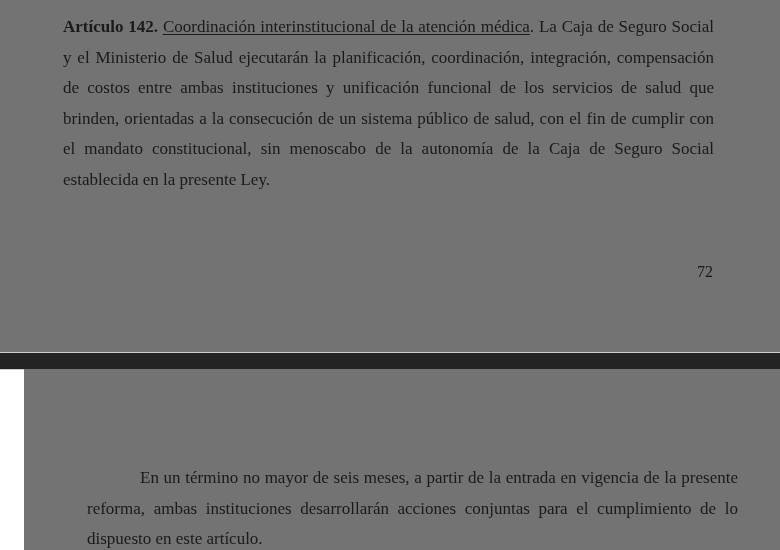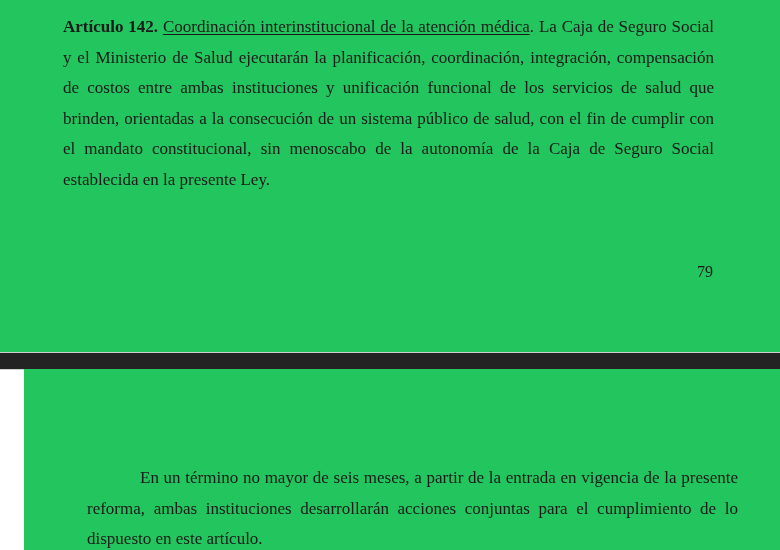--- a/index.html
+++ b/index.html
@@ -12,21 +12,21 @@
       height: 550px;
       position: relative;
       overflow: hidden;
       font-family: "Liberation Serif", "DejaVu Serif", serif;
       color: #1a1a1a;
     }
     .page {
       position: absolute;
       left: 0;
       width: 780px;
-      background: #22c55e;
+      background: #737373;
     }
     .page-top {
       top: 0;
       height: 353px;
     }
     .page-bottom {
       top: 369px;
       height: 181px;
       margin-left: 24px;
     }
@@ -69,20 +69,20 @@
       background: #232323;
       border-top: 1px solid #cfcfcf;
       border-bottom: 1px solid #cfcfcf;
     }
   </style>
 </head>
 <body>
 
 <div class="page page-top">
   <p class="para para-top"><span class="article-num">Artículo 142.</span> <span class="article-title">Coordinación interinstitucional de la atención médica</span><span>.</span><span> La Caja de Seguro Social y el Ministerio de Salud ejecutarán la planificación, coordinación, integración, compensación de costos entre ambas instituciones y unificación funcional de los servicios de salud que brinden, orientadas a la consecución de un sistema público de salud, con el fin de cumplir con el mandato constitucional, sin menoscabo de la autonomía de la Caja de Seguro Social establecida en la presente Ley.</span></p>
-  <div class="page-number">79</div>
+  <div class="page-number">72</div>
 </div>
 
 <div class="page-separator"></div>
 
 <div class="page page-bottom">
   <p class="para para-bottom">En un término no mayor de seis meses, a partir de la entrada en vigencia de la presente reforma, ambas instituciones desarrollarán acciones conjuntas para el cumplimiento de lo dispuesto en este artículo.</p>
 </div>
 
 </body></html>

